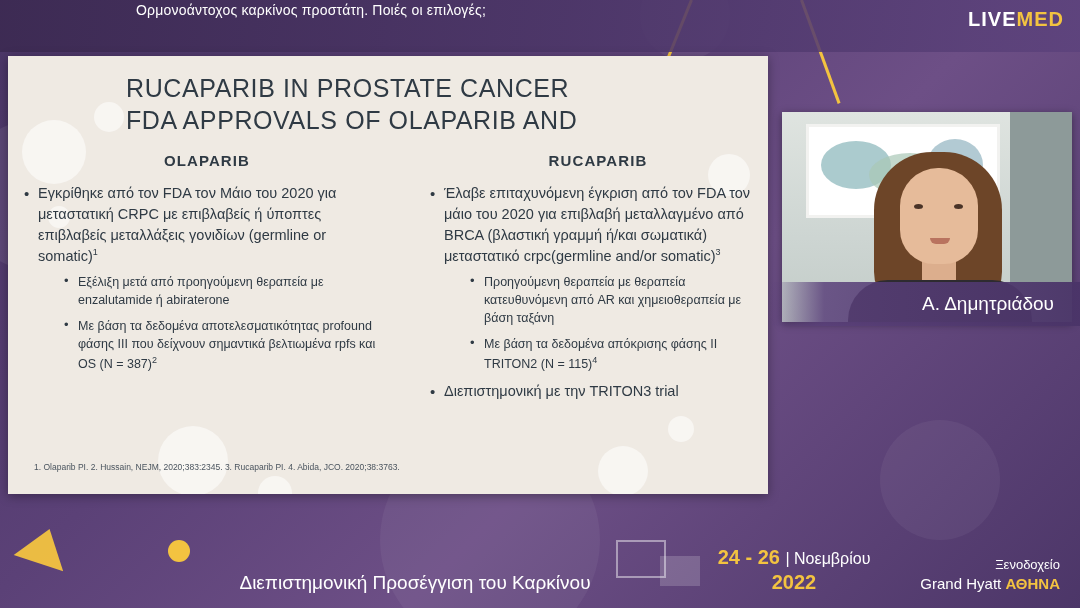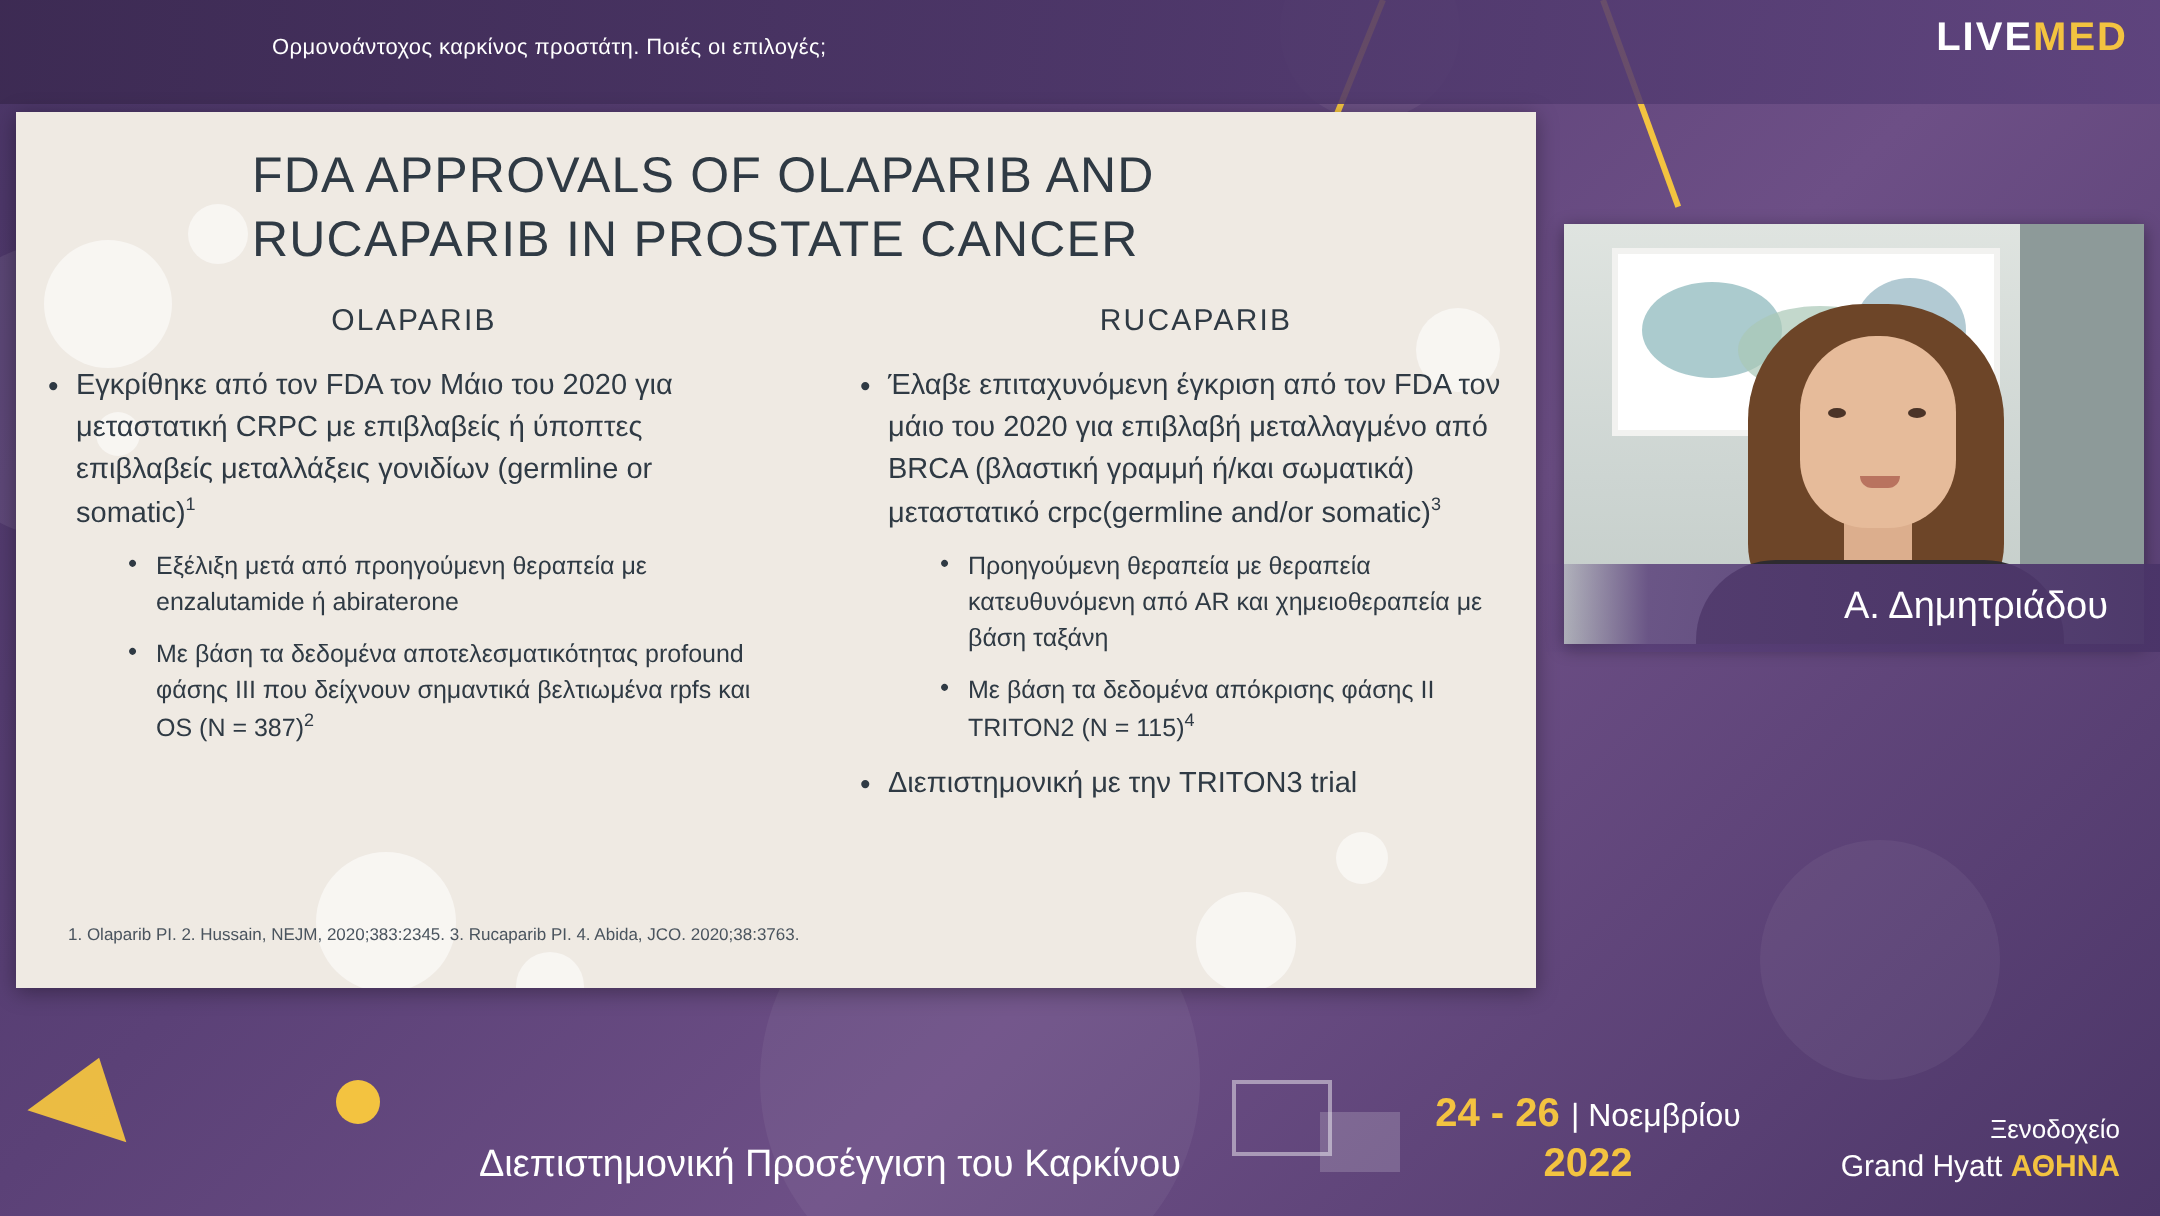--- a/index.html
+++ b/index.html
@@ -23,21 +23,21 @@
   .yellowtri{position:absolute;left:18px;top:528px;width:0;height:0;
     border-left:26px solid transparent;border-right:26px solid transparent;border-bottom:36px solid #f3c340;
     transform:rotate(18deg);opacity:.95;}
   .yellowdot{position:absolute;left:168px;top:540px;width:22px;height:22px;border-radius:50%;background:#f3c340;}
   .graybox{position:absolute;left:616px;top:540px;width:46px;height:34px;border:2px solid rgba(255,255,255,.45);}
   .graybox2{position:absolute;left:660px;top:556px;width:40px;height:30px;background:rgba(255,255,255,.18);}
 
   
   #topbar{position:absolute;left:0;top:0;width:1080px;height:52px;
     background:linear-gradient(90deg,rgba(60,42,82,.92) 0%,rgba(76,54,104,.88) 55%,rgba(92,66,124,.85) 100%);}
-  #title-text{position:absolute;left:136px;top:18px;color:#ffffff;font-size:11px;letter-spacing:.2px;}
+  #title-text{position:absolute;left:136px;top:2px;color:#ffffff;font-size:14px;letter-spacing:.2px;}
   #logo-livemed{position:absolute;right:16px;top:8px;color:#fff;font-size:20px;font-weight:bold;letter-spacing:1px;}
   #logo-livemed .med{color:#f3c340;}
 
   
   #slide{position:absolute;left:8px;top:56px;width:760px;height:438px;background:#efeae3;
     box-shadow:0 2px 10px rgba(0,0,0,.35);overflow:hidden;}
   .sbub{position:absolute;border-radius:50%;background:rgba(255,255,255,.55);}
   .sb1{width:64px;height:64px;left:14px;top:64px;}
   .sb2{width:30px;height:30px;left:86px;top:46px;}
   .sb3{width:22px;height:22px;left:40px;top:150px;}
@@ -45,21 +45,21 @@
   .sb5{width:70px;height:70px;left:150px;top:370px;}
   .sb6{width:34px;height:34px;left:250px;top:420px;}
   .sb7{width:50px;height:50px;left:590px;top:390px;}
   .sb8{width:26px;height:26px;left:660px;top:360px;}
 
   #slide-title{position:absolute;left:118px;top:16px;width:600px;color:#2f3a44;
     font-size:25px;line-height:1.28;letter-spacing:.6px;}
   .col{position:absolute;top:96px;color:#2f3a44;}
   #col-left{left:14px;width:360px;}
   #col-right{left:420px;width:340px;}
-  .col-head{font-size:15px;font-weight:normal;letter-spacing:1.1px;text-align:center;margin-bottom:14px;}
+  .col-head{font-size:15px;font-weight:bold;letter-spacing:1.1px;text-align:center;margin-bottom:14px;}
   #col-left .col-head{padding-left:10px;}
   #col-right .col-head{padding-left:0;}
   ul.l1{list-style:none;margin:0;padding:0;}
   ul.l1>li{position:relative;padding-left:16px;margin-bottom:8px;font-size:14.5px;line-height:1.45;}
   ul.l1>li:before{content:"•";position:absolute;left:2px;top:0;font-size:15px;}
   ul.l2{list-style:none;margin:6px 0 8px 0;padding:0 0 0 26px;}
   ul.l2>li{position:relative;padding-left:14px;margin-bottom:8px;font-size:12.5px;line-height:1.45;}
   ul.l2>li:before{content:"•";position:absolute;left:0;top:-1px;font-size:13px;}
   sup{font-size:9px;vertical-align:super;}
   #slide-refs{position:absolute;left:26px;bottom:22px;font-size:8.5px;color:#4a545e;}
@@ -130,22 +130,22 @@
     <div class="sbub sb1"></div>
     <div class="sbub sb2"></div>
     <div class="sbub sb3"></div>
     <div class="sbub sb4"></div>
     <div class="sbub sb5"></div>
     <div class="sbub sb6"></div>
     <div class="sbub sb7"></div>
     <div class="sbub sb8"></div>
 
     <div id="slide-title">
+      <div>RUCAPARIB IN PROSTATE CANCER</div>
       <div>FDA APPROVALS OF OLAPARIB AND</div>
-      <div>RUCAPARIB IN PROSTATE CANCER</div>
     </div>
 
     <div class="col" id="col-left">
       <div class="col-head">OLAPARIB</div>
       <ul class="l1">
         <li>
           <span>Εγκρίθηκε από τον FDA τον Μάιο του 2020 για μεταστατική CRPC με επιβλαβείς ή ύποπτες επιβλαβείς μεταλλάξεις γονιδίων (germline or somatic)</span><sup>1</sup>
           <ul class="l2">
             <li>
               <span>Εξέλιξη μετά από προηγούμενη θεραπεία με enzalutamide ή abiraterone</span>

